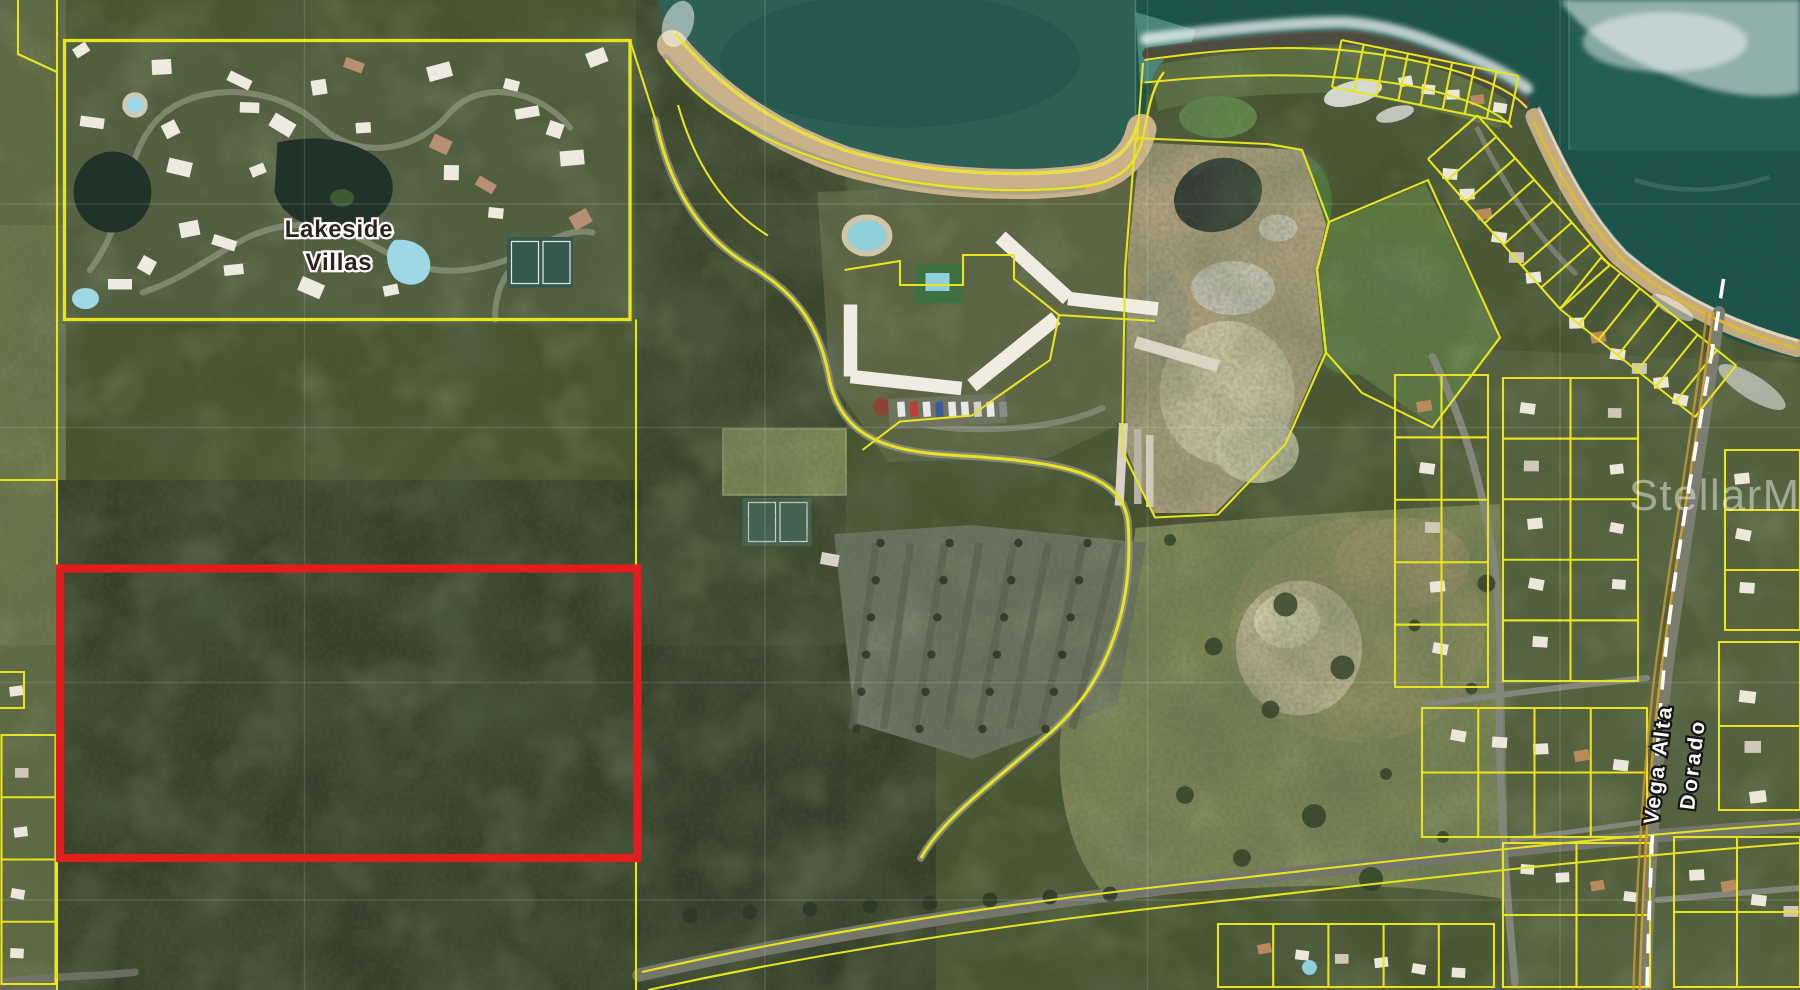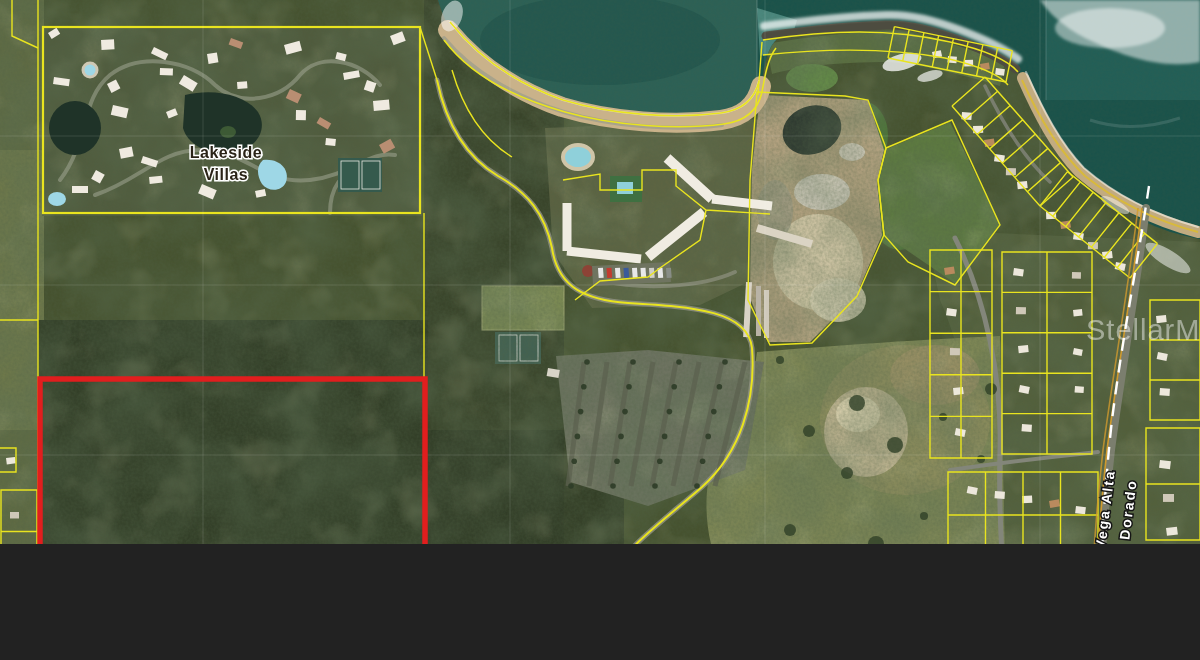--- a/index.html
+++ b/index.html
@@ -1,16 +1,16 @@
 <!DOCTYPE html>
 <html><head>
 <meta charset="utf-8">
 <style>
   html,body{margin:0;padding:0;background:#222;}
-  .stage{position:relative;width:1200px;height:544px;overflow:hidden;background:#ffffff;}
+  .stage{position:relative;width:1200px;height:660px;overflow:hidden;background:#ffffff;}
   svg{display:block}
   .dev-label{font-family:"Liberation Sans",sans-serif;font-size:16px;font-weight:700;fill:#2a2317;stroke:#ffffff;stroke-width:3px;paint-order:stroke;letter-spacing:.5px}
   .muni-label{font-family:"Liberation Sans",sans-serif;font-size:14px;font-weight:700;fill:#ffffff;stroke:#151515;stroke-width:3px;paint-order:stroke;letter-spacing:2px}
   .watermark{font-family:"Liberation Sans",sans-serif;font-size:29px;font-weight:400;fill:rgba(255,255,255,.45);letter-spacing:1px}
 </style>
 </head>
 <body>
 
 <div class="stage">
 <svg width="1200" height="660" viewBox="0 0 1200 660" xmlns="http://www.w3.org/2000/svg">

